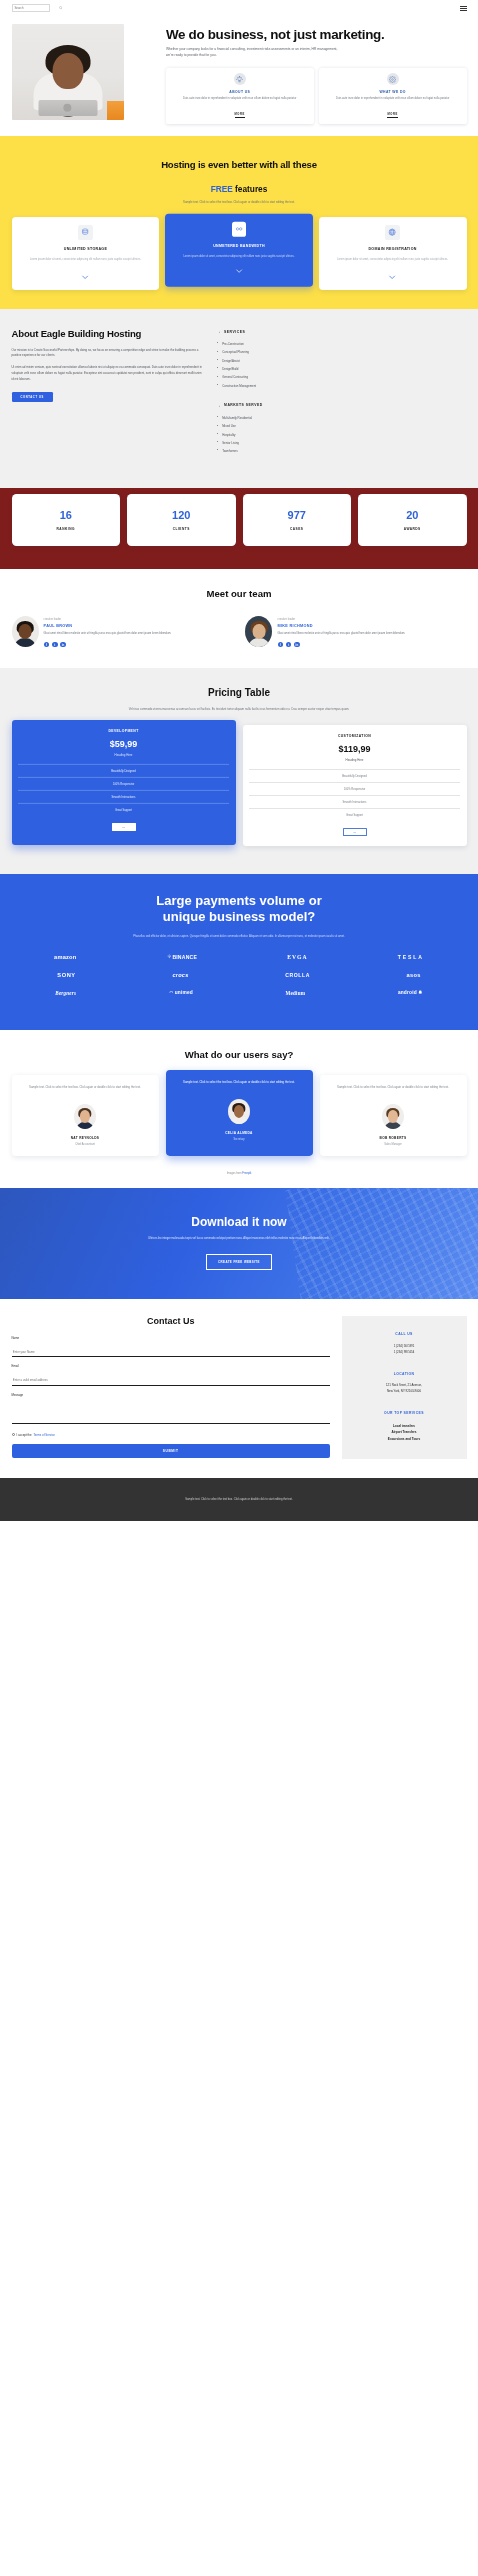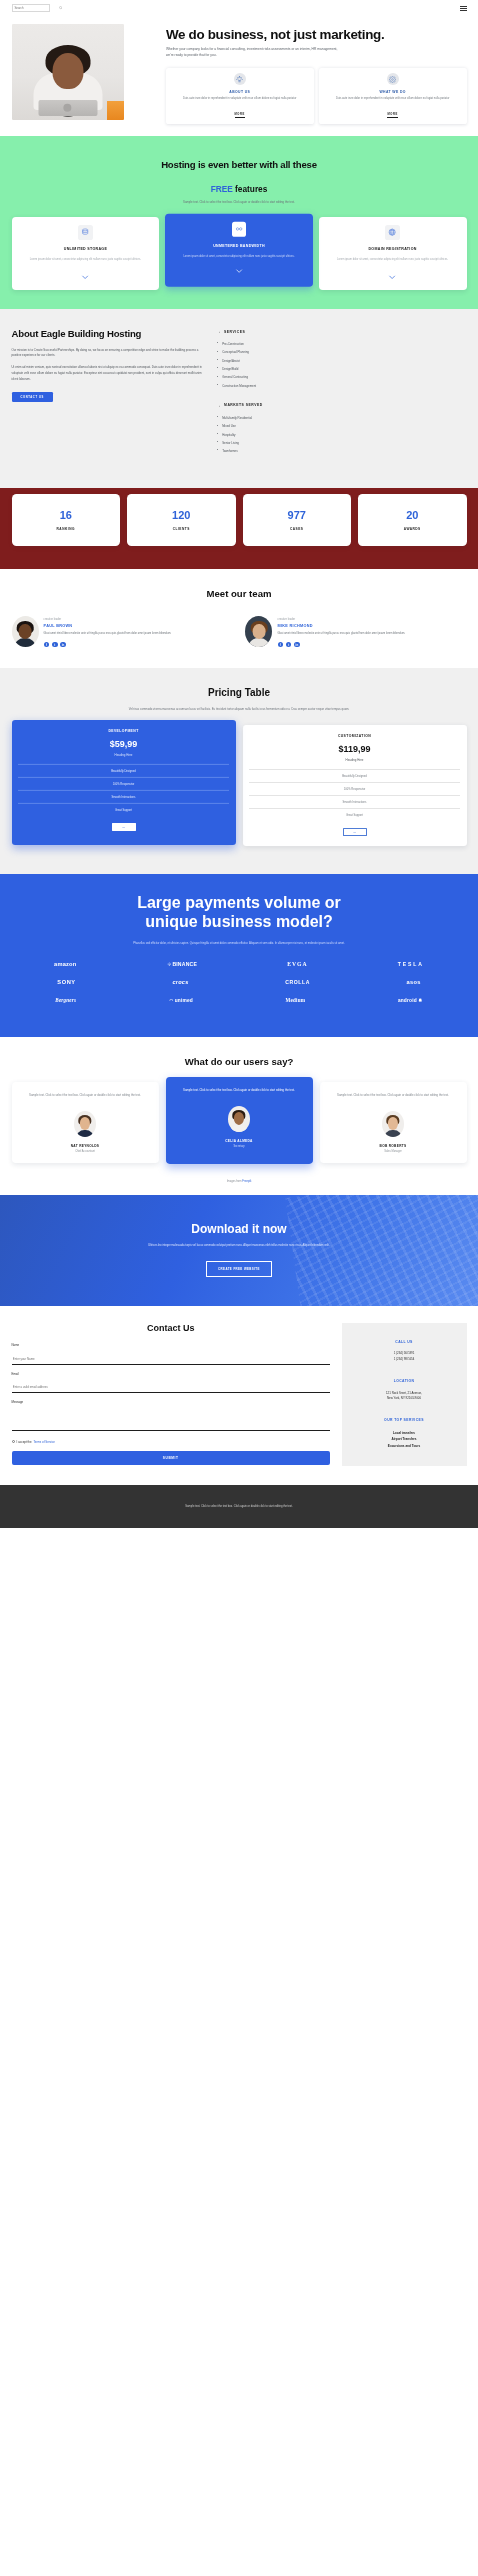--- a/index.html
+++ b/index.html
@@ -117,21 +117,21 @@
     color: #2c5aa8; margin-bottom: 3.2px;
   }
   .hc-text { font-size: 2.7px; line-height: 1.75; color: #73797f; margin-bottom: 4.5px; }
   .hc-more {
     font-size: 2.7px; font-weight: 700; letter-spacing: 0.6px;
     color: #1c1c1c; border-bottom: 0.6px solid #1c1c1c;
     display: inline-block; padding-bottom: 0.6px; cursor: pointer;
   }
 
   
-  .features { padding: 23px 11.5px 19px 11.5px; text-align: center; background: #86efac; }
+  .features { padding: 23px 11.5px 19px 11.5px; text-align: center; background: #fde047; }
   .feat-h1 {
     font-size: 9.6px; font-weight: 700; line-height: 1.22; color: #111;
     letter-spacing: -0.2px; max-width: 204px; margin: 0 auto 14px auto;
   }
   .feat-h2 { font-size: 8.3px; font-weight: 700; color: #111; margin-bottom: 5.7px; }
   .feat-h2 .blue { color: #2f63d8; }
   .feat-sub { font-size: 2.8px; line-height: 1.85; color: #6b7178; margin-bottom: 11.5px; }
   .feat-cards { display: flex; gap: 5.7px; align-items: stretch; }
   .feat-card {
     flex: 1; border-radius: 3.8px; padding: 8.3px 6.4px 9px 6.4px;
@@ -255,21 +255,21 @@
   .pc-btn {
     width: 24px; height: 7.7px; margin: 7px auto 0 auto;
     border: 0.6px solid #4f7cd6; border-radius: 0.6px; background: transparent;
     display: flex; align-items: center; justify-content: center;
     color: #2f63d8; font-size: 3.8px; cursor: pointer;
   }
   .price-card.active .pc-btn { background: #fff; border-color: #fff; color: #2f60e0; }
 
   
   .logos { background: #2f60e0; padding: 19px 11.5px 22px 11.5px; text-align: center; color: #fff; }
-  .logos-title { font-size: 16px; font-weight: 700; line-height: 1.22; margin: 0 auto 9px auto; max-width: 210px; }
+  .logos-title { font-size: 13px; font-weight: 700; line-height: 1.22; margin: 0 auto 9px auto; max-width: 210px; }
   .logos-sub { font-size: 2.7px; line-height: 2.3; color: #d3deff; margin-bottom: 14px; }
   .logo-row {
     display: flex; align-items: center; justify-content: space-around;
     margin-bottom: 12px; gap: 5.1px;
   }
   .logo-item {
     color: #fff; font-weight: 700; letter-spacing: 0.2px; white-space: nowrap;
     display: flex; align-items: center; gap: 1.3px;
   }
   .lg-amazon { font-size: 5.7px; font-weight: 700; }

